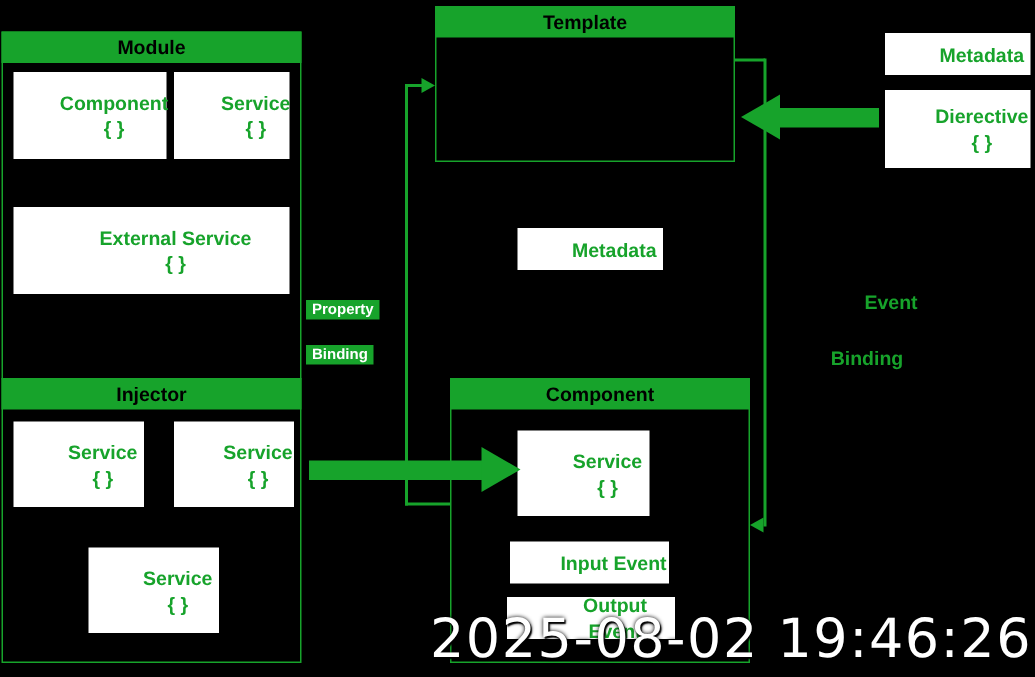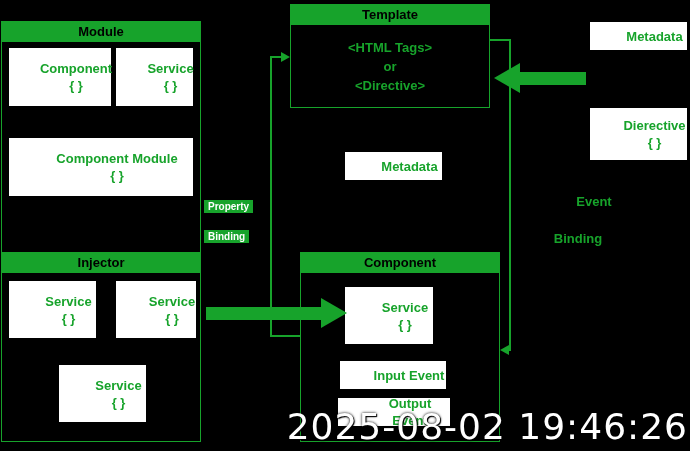--- a/index.html
+++ b/index.html
@@ -60,39 +60,34 @@
     <div class="hdr">Module</div>
     <div class="wbox" style="left:7px; top:26px; width:102px; height:58px;">
       <span>Component</span>
       <span>{ }</span>
     </div>
     <div class="wbox" style="left:114px; top:26px; width:77px; height:58px;">
       <span>Service</span>
       <span>{ }</span>
     </div>
     <div class="wbox" style="left:7px; top:116px; width:184px; height:58px;">
-      <span>Component Module</span>
+      <span>External Service</span>
       <span>{ }</span>
     </div>
   </div>
 
   <div class="outer" style="left:290px; top:4px; width:200px; height:104px;">
     <div class="hdr">Template</div>
-    <div class="tpl-content">
-      <span>&lt;HTML Tags&gt;</span>
-      <span>or</span>
-      <span>&lt;Directive&gt;</span>
-    </div>
   </div>
 
   <div class="wbox" style="left:590px; top:22px; width:97px; height:28px;">
     <span>Metadata</span>
   </div>
 
-  <div class="wbox" style="left:590px; top:60px; width:97px; height:52px;margin-top:48px;">
+  <div class="wbox" style="left:590px; top:60px; width:97px; height:52px;">
     <span>Dierective</span>
     <span>{ }</span>
   </div>
 
   <div class="wbox" style="left:345px; top:152px; width:97px; height:28px;">
     <span>Metadata</span>
   </div>
 
   <div class="chip" style="left:204px; top:200px;">Property</div>
   <div class="chip" style="left:204px; top:230px;">Binding</div>

